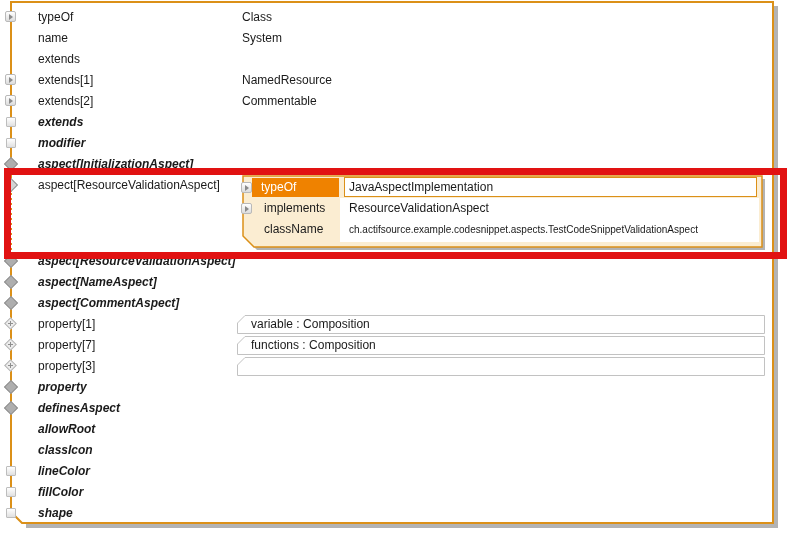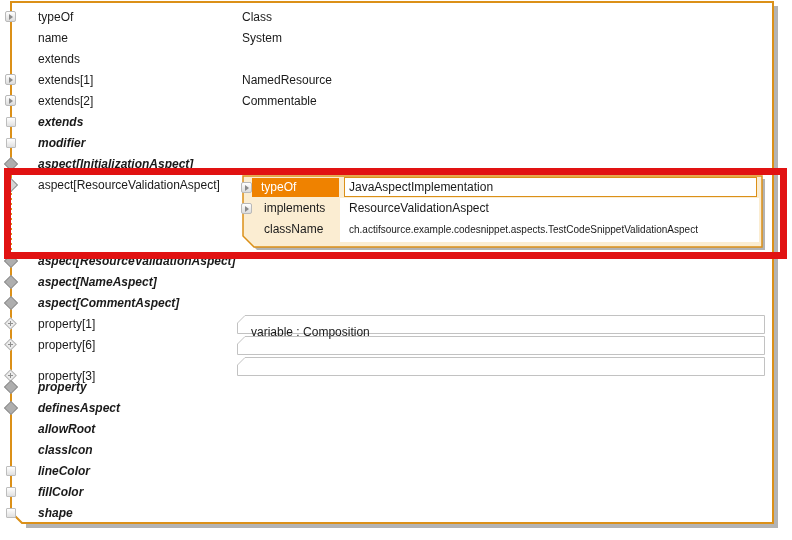--- a/index.html
+++ b/index.html
@@ -174,23 +174,23 @@
     <div class="row" style="top:314px">
       <span class="icon-diamond-plus">
           <span class="d"></span>
         </span>
       <span class="label">property[1]</span>
     </div>
     <div class="row" style="top:335px">
       <span class="icon-diamond-plus">
           <span class="d"></span>
         </span>
-      <span class="label">property[6]</span>
-    </div>
-    <div class="row" style="top:366px">
+      <span class="label">property[7]</span>
+    </div>
+    <div class="row" style="top:356px">
       <span class="icon-diamond-plus">
           <span class="d"></span>
         </span>
       <span class="label">property[3]</span>
     </div>
     <div class="row italic" style="top:377px">
       <span class="icon-diamond"></span>
       <span class="label">property</span>
     </div>
     <div class="row italic" style="top:398px">
@@ -209,22 +209,25 @@
     </div>
     <div class="row italic" style="top:482px">
       <span class="icon-square"></span>
       <span class="label">fillColor</span>
     </div>
     <div class="row italic" style="top:503px">
       <span class="icon-square"></span>
       <span class="label">shape</span>
     </div>
 
-    <div class="pbox-text" style="top:322px">
+    <div class="pbox-text" style="top:314px">
       <span>variable</span><span> : </span><span class="bold">Composition</span>
+    </div>
+    <div class="pbox-text" style="top:335px">
+      <span>functions</span><span> : </span><span class="bold">Composition</span>
     </div>
 
     <span class="panel-arrow" style="top:182px"></span>
     <span class="panel-arrow" style="top:203px"></span>
 
     <div class="prow selected" style="top:178px">
       <span class="plabel">typeOf</span>
       <span class="pvalue bold">JavaAspectImplementation</span>
     </div>
     <div class="prow" style="top:199px">

